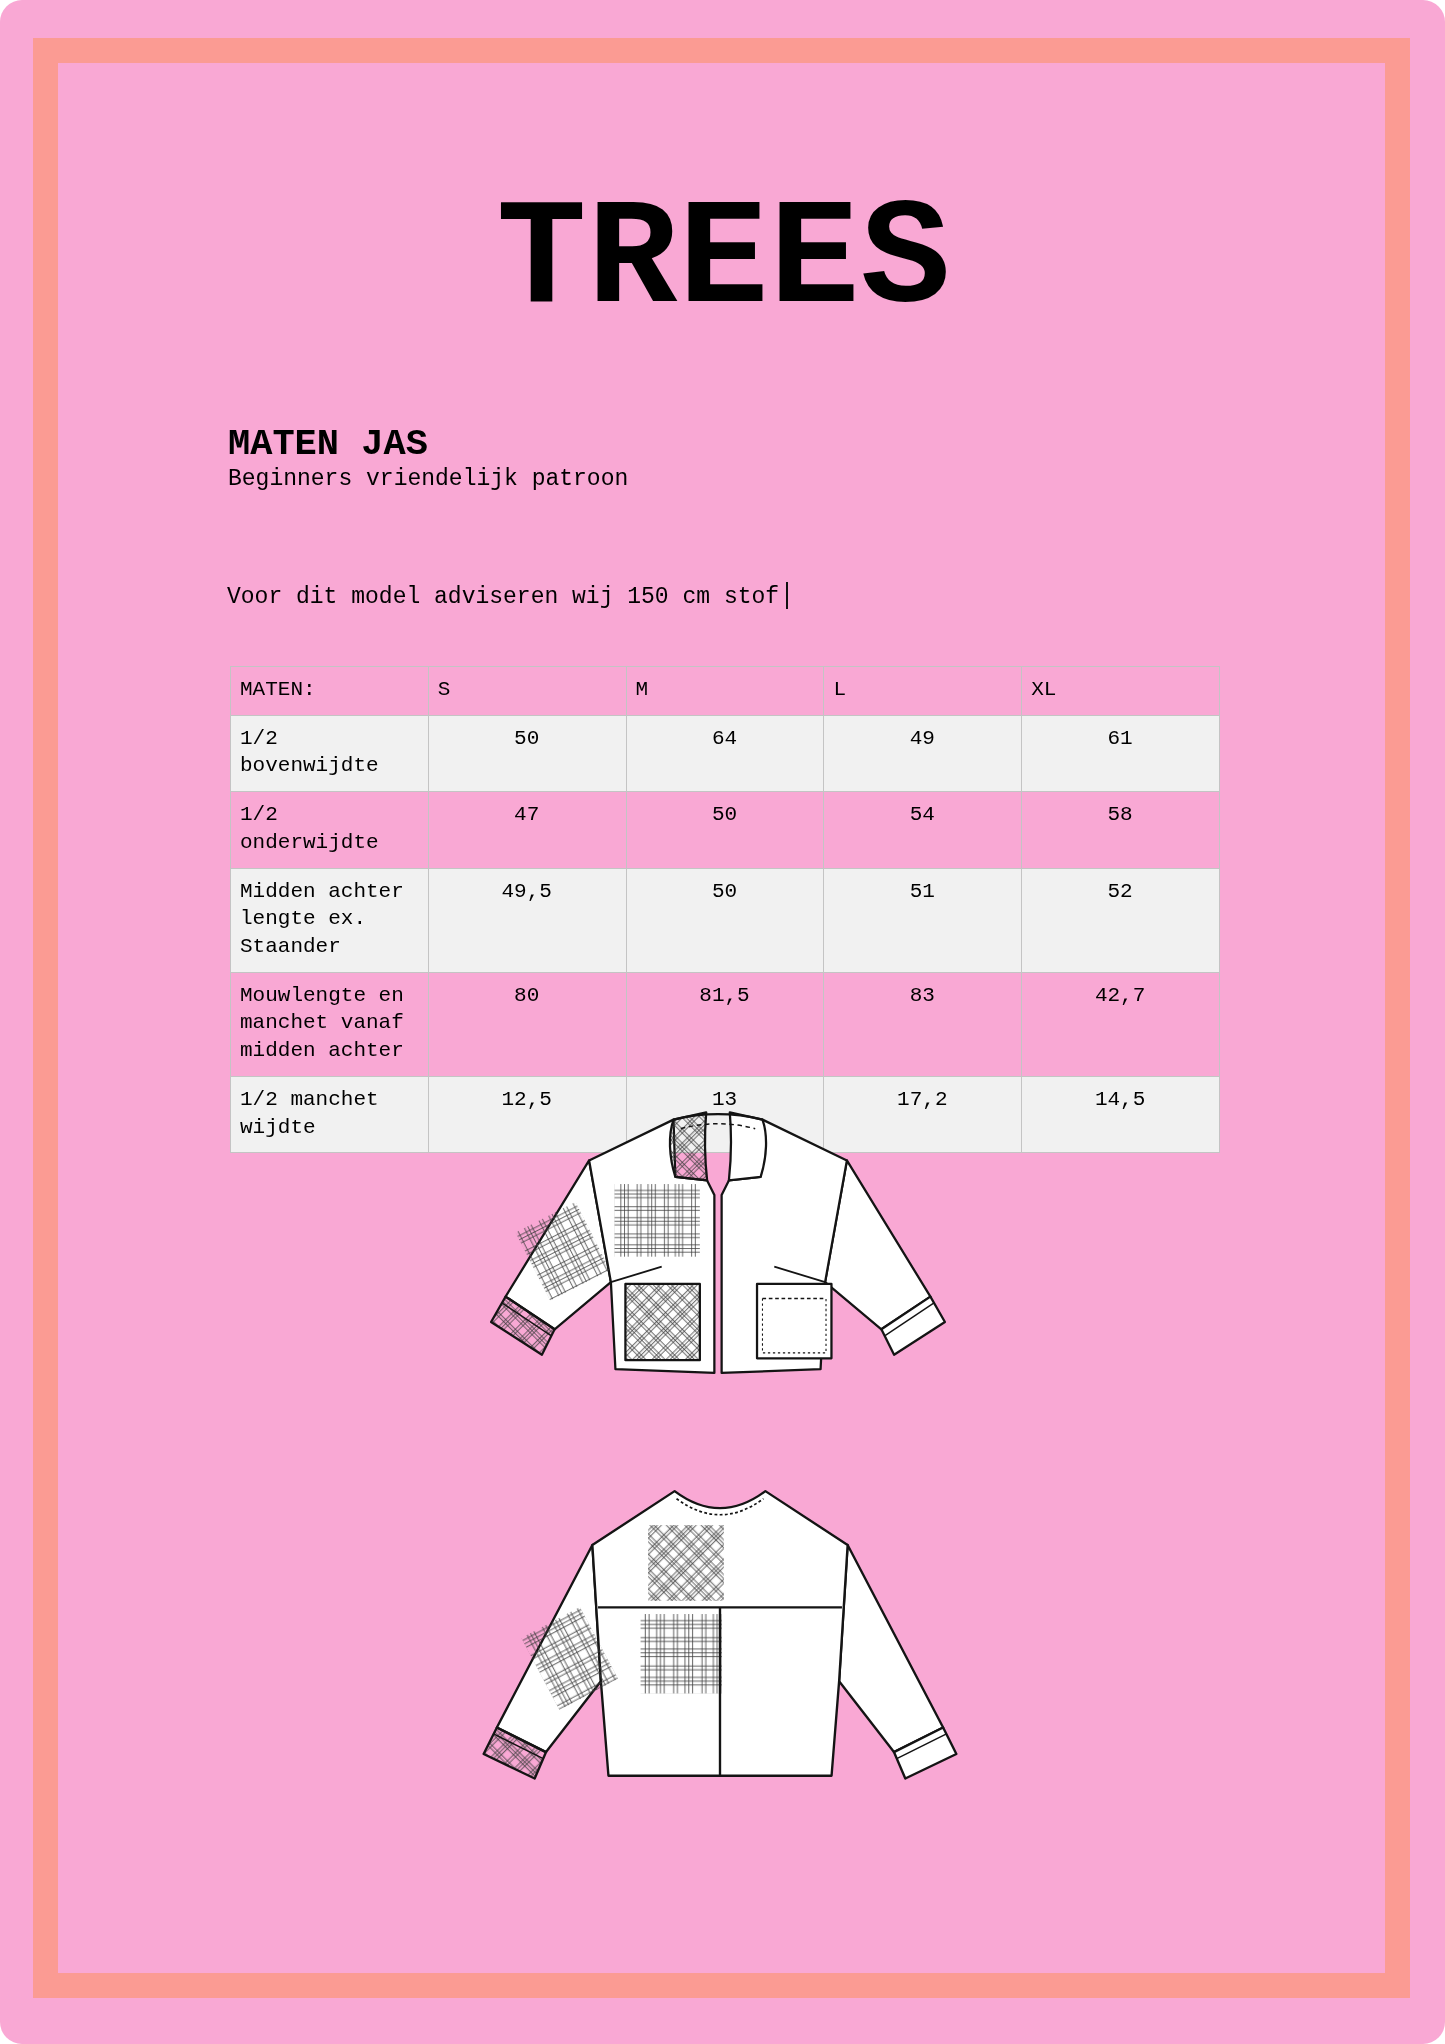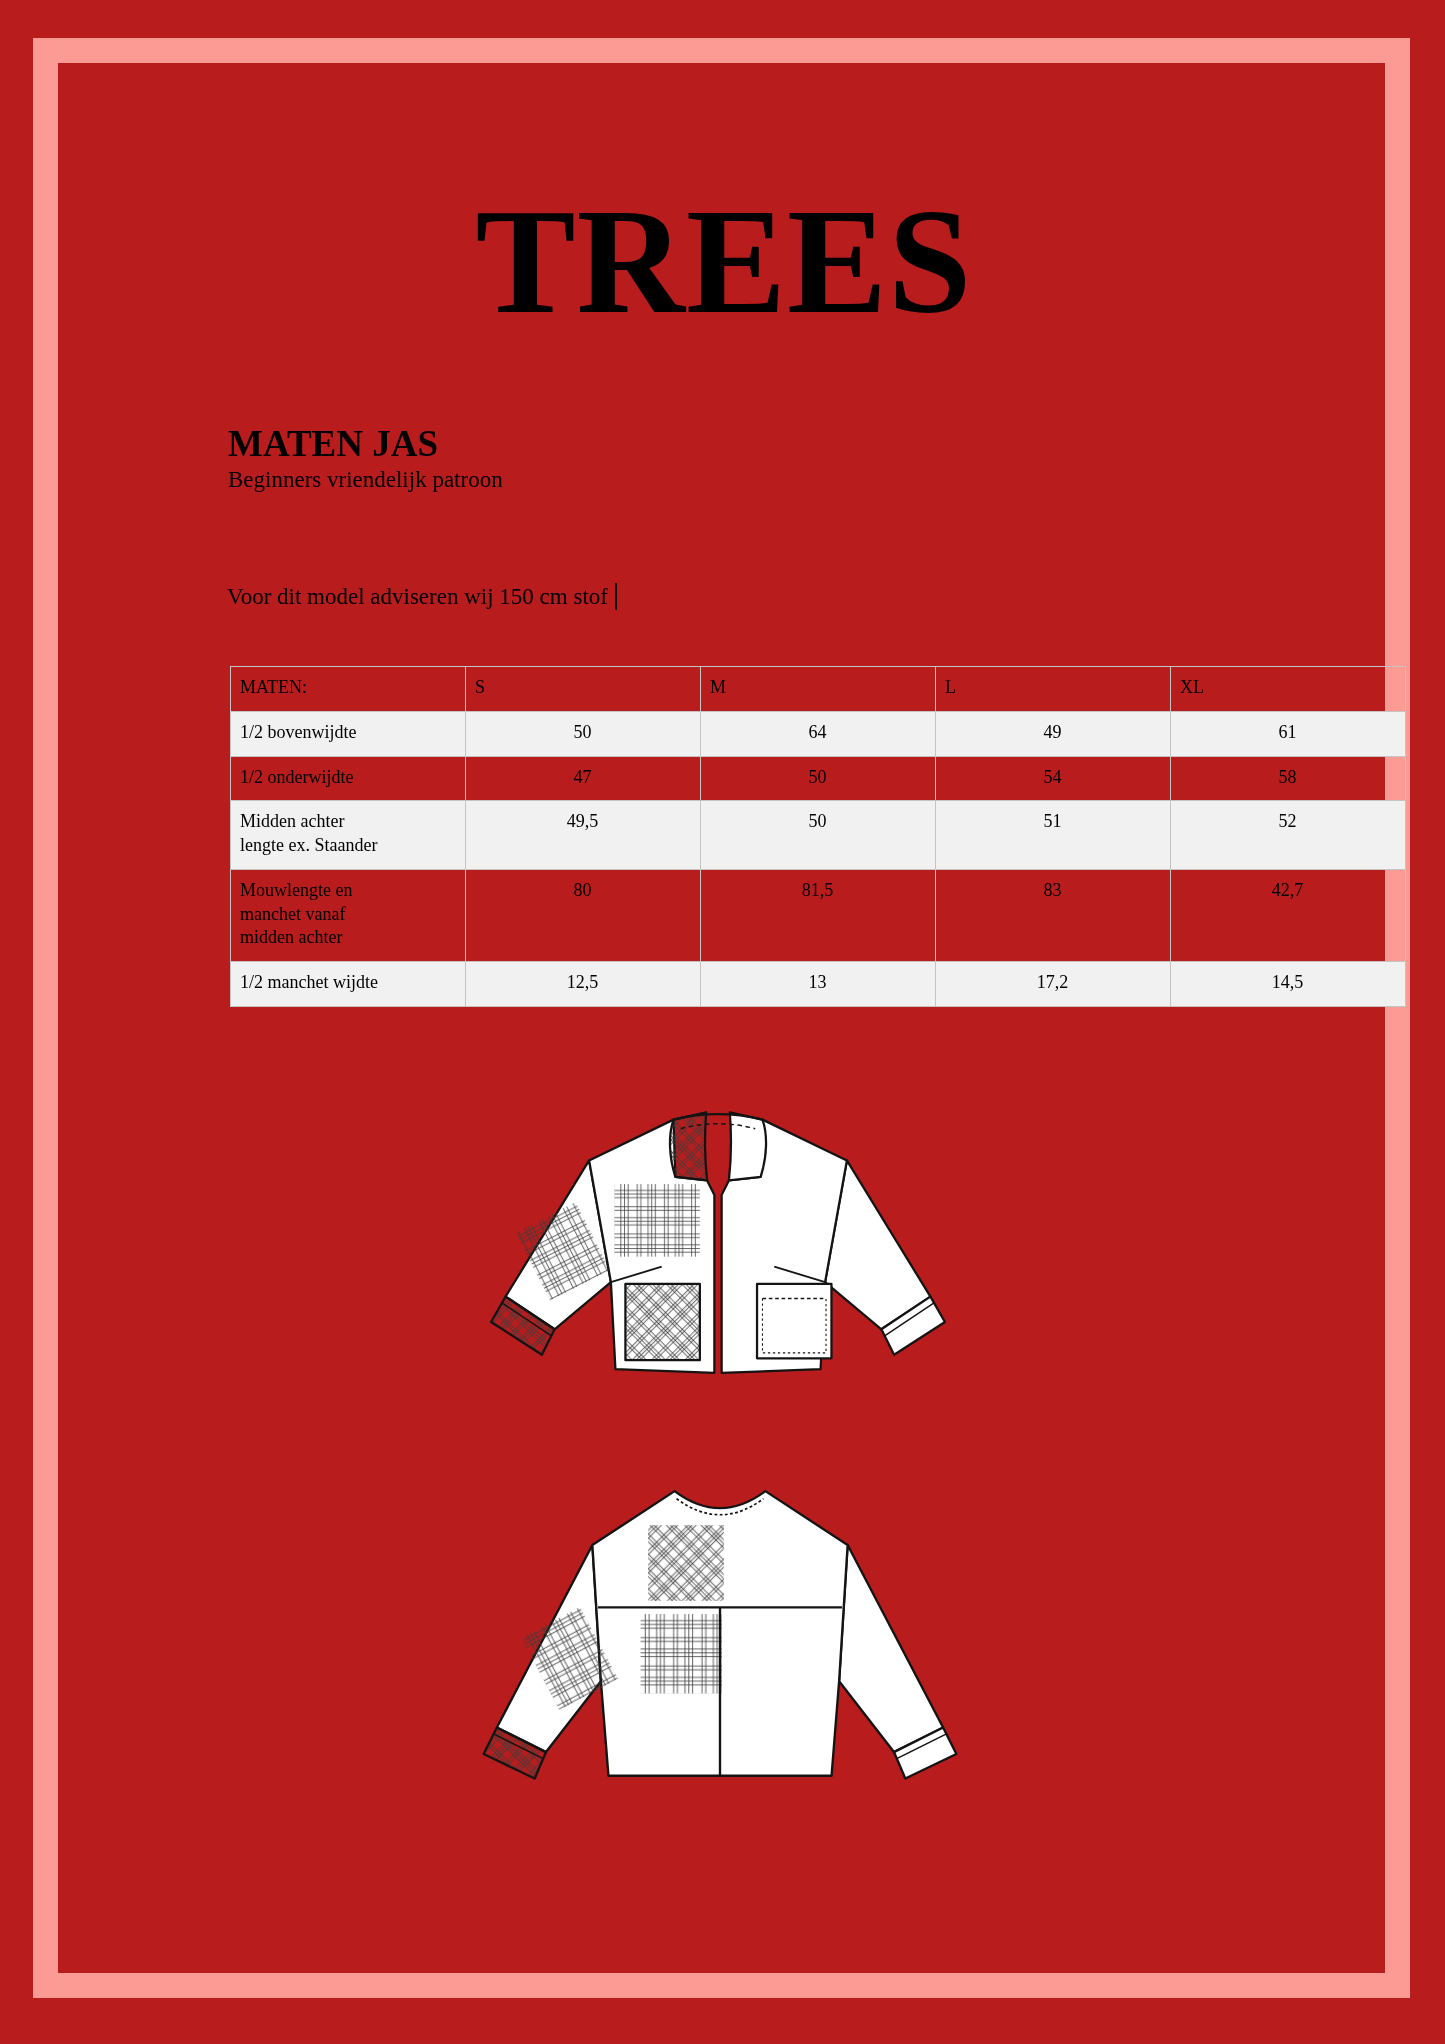--- a/index.html
+++ b/index.html
@@ -1,23 +1,24 @@
 <!DOCTYPE html>
 <html><head>
 <meta charset="utf-8">
 <style>
   html,body { margin:0; padding:0; background:#ffffff; }
   .page {
     position: relative;
     width: 1445px;
     height: 2044px;
-    background: #b91c1c;
-    font-family: Liberation Serif, serif;
+    background: #f9a8d4;
+    font-family: Liberation Mono, monospace;
     color: #000;
     overflow: hidden;
+    border-radius: 22px;
   }
   .frame {
     position: absolute;
     left: 33px; top: 38px; right: 35px; bottom: 46px;
     border: 25px solid #FB9B93;
     pointer-events: none;
   }
   .doc-title {
     position: absolute;
     left: 228px; width: 992px; top: 186px;
@@ -52,24 +53,24 @@
     display: inline-block;
     width: 2px;
     height: 27px;
     background: #111;
     vertical-align: -6px;
     margin-left: 7px;
   }
   table.size-table {
     position: absolute;
     left: 230px; top: 666px;
-    width: 1176px;
+    width: 990px;
     border-collapse: collapse;
     table-layout: fixed;
-    font-size: 18px;
+    font-size: 21px;
   }
   .size-table th, .size-table td {
     border: 1px solid #c4c4c4;
     padding: 9px 10px 11px 9px;
     vertical-align: top;
     font-weight: normal;
     text-align: left;
     line-height: 1.32;
   }
   .size-table td.val { text-align: center; }

